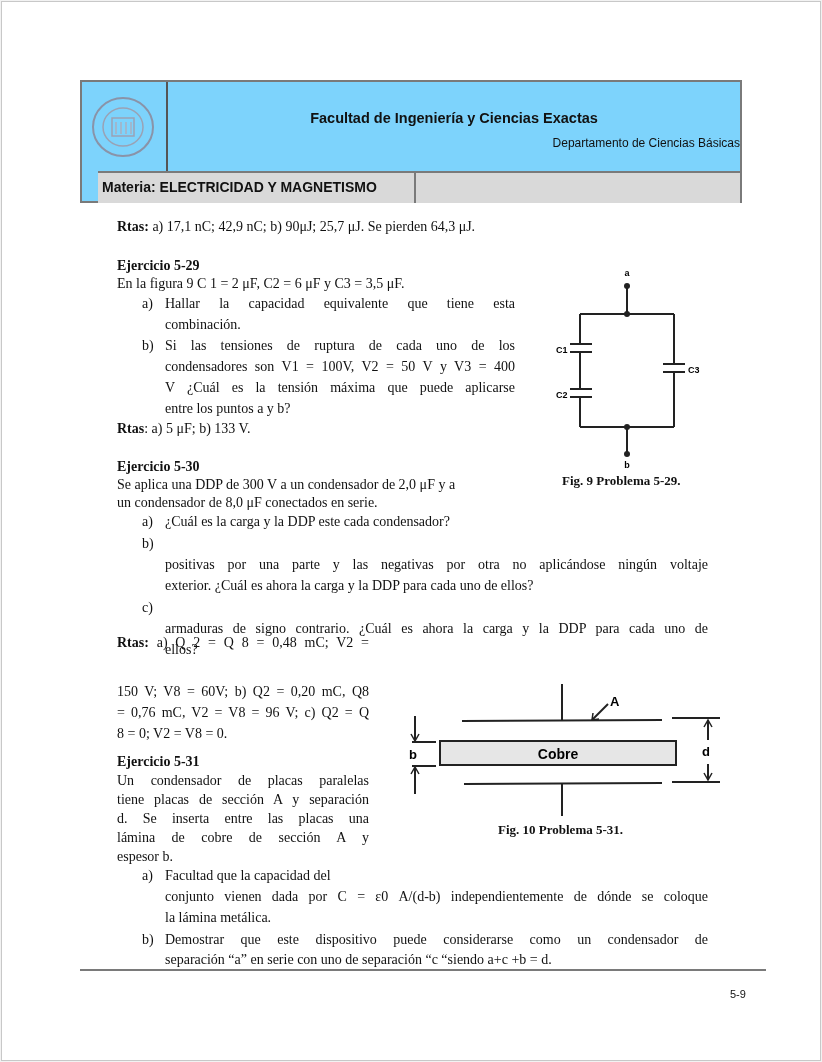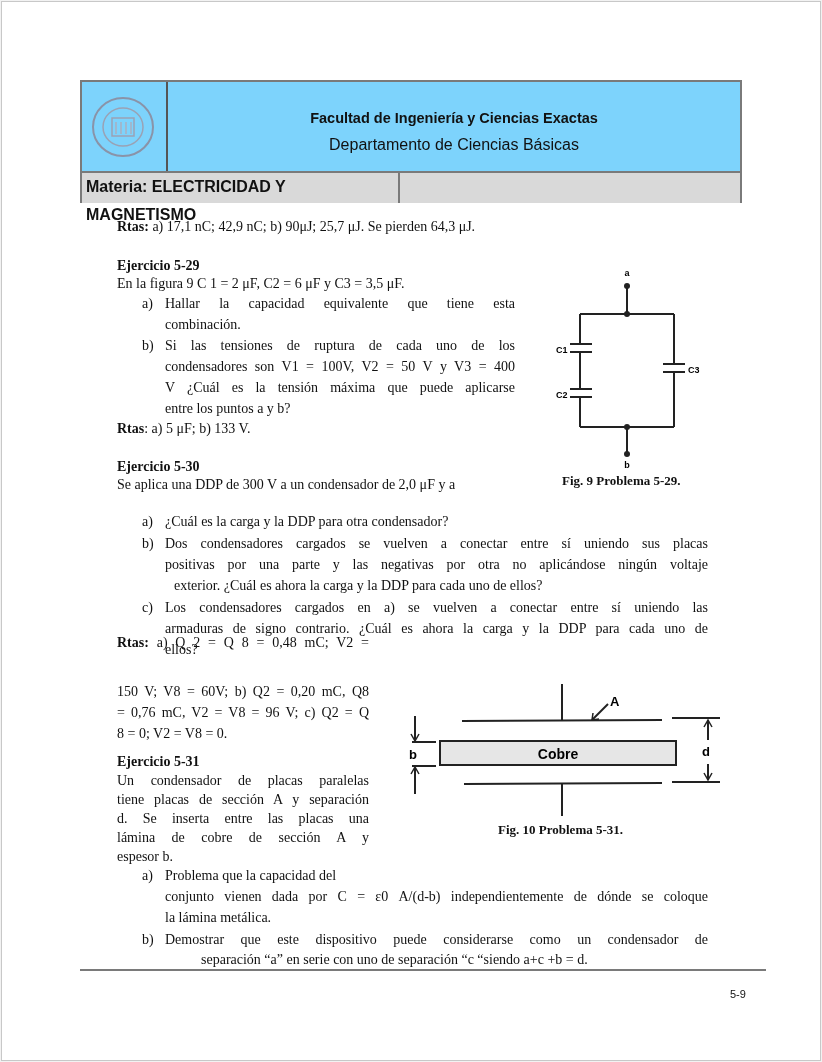--- a/index.html
+++ b/index.html
@@ -3,22 +3,22 @@
 <meta charset="utf-8">
 <style>
   html, body { margin:0; padding:0; }
   body { width:822px; height:1062px; background:#f2f2f2; position:relative; overflow:hidden; font-family:"Liberation Serif", serif; color:#111; }
   .page { position:absolute; left:1px; top:1px; width:818px; height:1058px; background:#fff; border:1px solid #c8c8c8; }
   .hdr { position:absolute; left:78px; top:78px; width:662px; height:123px; border:2px solid #7a7a7a; box-sizing:border-box; background:#7dd3fc; }
   .logo-cell { position:absolute; left:0; top:0; width:84px; height:89px; border-right:2px solid #555; }
   .logo { position:absolute; left:8px; top:14px; width:66px; height:62px; }
   .title-cell { position:absolute; left:86px; top:0; right:0; height:89px; text-align:center; font-family:"Liberation Sans", sans-serif; }
   .t1 { position:absolute; left:0; right:0; top:28px; font-size:14.5px; font-weight:bold; }
-  .t2 { position:absolute; left:0; right:0; top:54px; font-size:16px; }
-  .row2 { position:absolute; left:0; top:89px; right:0; height:30px; border-top:2px solid #7a7a7a; background:#d9d9d9; font-family:"Liberation Sans", sans-serif; font-size:16px; font-weight:bold; }
+  .t2 { position:absolute; left:0; right:0; top:54px; font-size:12px;text-align:right; }
+  .row2 { position:absolute; left:16px; top:89px; right:0; height:30px; border-top:2px solid #7a7a7a; background:#d9d9d9; font-family:"Liberation Sans", sans-serif; font-size:14px; font-weight:bold; }
   .c1 { position:absolute; left:0; top:0; width:318px; height:30px; line-height:28px; padding-left:4px; box-sizing:border-box; border-right:2px solid #7a7a7a; }
   .c2 { position:absolute; left:318px; top:0; width:127px; height:30px; line-height:28px; padding-left:8px; box-sizing:border-box; border-right:2px solid #7a7a7a; }
   .c3 { position:absolute; left:445px; top:0; right:0; height:30px; }
   .txt { position:absolute; font-size:14px; line-height:20px; }
   .b { font-weight:bold; }
   .just { text-align:justify; text-align-last:justify; }
   .cap { position:absolute; font-size:13px; font-weight:bold; }
   .footline { position:absolute; left:78px; top:967px; width:686px; height:2px; background:#7a7a7a; }
   .pnum { position:absolute; left:728px; top:986px; font-family:"Liberation Sans", sans-serif; font-size:11px; }
 </style>
@@ -89,49 +89,48 @@
     <text x="77" y="12" font-size="9" text-anchor="middle" font-family="Liberation Sans, sans-serif" font-weight="bold">a</text>
     <text x="77" y="204" font-size="9" text-anchor="middle" font-family="Liberation Sans, sans-serif" font-weight="bold">b</text>
     <text x="6" y="89" font-size="9" font-family="Liberation Sans, sans-serif" font-weight="bold">C1</text>
     <text x="6" y="134" font-size="9" font-family="Liberation Sans, sans-serif" font-weight="bold">C2</text>
     <text x="138" y="109" font-size="9" font-family="Liberation Sans, sans-serif" font-weight="bold">C3</text>
   </svg>
   <div class="cap" style="left:560px; top:471px;">Fig. 9 Problema 5-29.</div>
 
   <div class="txt b" style="left:115px; top:455px;">Ejercicio 5-30</div>
   <div class="txt" style="left:115px; top:473px;">Se aplica una DDP de 300 V a un condensador de 2,0 μF y a</div>
+  <div class="txt" style="left:115px; top:491px;">un condensador de 8,0 μF conectados en serie.</div>
   <div class="txt" style="left:140px; top:510px;">a)</div>
-  <div class="txt" style="left:163px; top:510px;">¿Cuál es la carga y la DDP para otra condensador?</div>
+  <div class="txt" style="left:163px; top:510px;">¿Cuál es la carga y la DDP este cada condensador?</div>
   <div class="txt" style="left:140px; top:532px;">b)</div>
-  <div class="txt just" style="left:163px; top:532px; width:543px;">Dos condensadores cargados se vuelven a conectar entre sí uniendo sus placas</div>
   <div class="txt just" style="left:163px; top:553px; width:543px;">positivas por una parte y las negativas por otra no aplicándose ningún voltaje</div>
-  <div class="txt" style="left:172px; top:574px;">exterior. ¿Cuál es ahora la carga  y la DDP para cada uno de ellos?</div>
+  <div class="txt" style="left:163px; top:574px;">exterior. ¿Cuál es ahora la carga  y la DDP para cada uno de ellos?</div>
   <div class="txt" style="left:140px; top:596px;">c)</div>
-  <div class="txt just" style="left:163px; top:596px; width:543px;">Los condensadores cargados en a) se vuelven a conectar entre sí uniendo las</div>
   <div class="txt just" style="left:163px; top:617px; width:543px;">armaduras de signo contrario. ¿Cuál es ahora la carga y la DDP para cada uno de</div>
   <div class="txt" style="left:163px; top:638px;text-align:center;">ellos?</div>
 
   <div class="txt just" style="left:115px; top:631px; width:252px;"><span class="b">Rtas:</span><span> a) Q 2 = Q 8 = 0,48 mC; V2 =</span></div>
   <div class="txt just" style="left:115px; top:680px; width:252px;">150 V; V8 = 60V; b) Q2 = 0,20 mC, Q8</div>
   <div class="txt just" style="left:115px; top:701px; width:252px;">= 0,76 mC, V2 = V8 = 96 V; c) Q2 = Q</div>
   <div class="txt" style="left:115px; top:722px;">8 = 0; V2 = V8 = 0.</div>
 
   <div class="txt b" style="left:115px; top:750px;">Ejercicio 5-31</div>
   <div class="txt just" style="left:115px; top:769px; width:252px;">Un condensador de placas paralelas</div>
   <div class="txt just" style="left:115px; top:788px; width:252px;">tiene placas de sección A y separación</div>
   <div class="txt just" style="left:115px; top:807px; width:252px;">d. Se inserta entre las placas una</div>
   <div class="txt just" style="left:115px; top:826px; width:252px;">lámina de cobre de sección A y</div>
   <div class="txt" style="left:115px; top:845px;">espesor b.</div>
   <div class="txt" style="left:140px; top:864px;">a)</div>
-  <div class="txt" style="left:163px; top:864px;">Problema que la capacidad del</div>
+  <div class="txt" style="left:163px; top:864px;">Facultad que la capacidad del</div>
   <div class="txt just" style="left:163px; top:885px; width:543px;">conjunto vienen dada por C =  ε0 A/(d-b) independientemente de dónde se coloque</div>
   <div class="txt" style="left:163px; top:906px;">la lámina metálica.</div>
   <div class="txt" style="left:140px; top:928px;">b)</div>
   <div class="txt just" style="left:163px; top:928px; width:543px;">Demostrar que este dispositivo puede considerarse como un condensador de</div>
-  <div class="txt" style="left:163px; top:948px;margin-left:36px;">separación “a” en serie con uno de separación “c “siendo  a+c +b = d.</div>
+  <div class="txt" style="left:163px; top:948px;">separación “a” en serie con uno de separación “c “siendo  a+c +b = d.</div>
 
   <svg style="position:absolute; left:398px; top:682px;" width="330" height="132">
     <g stroke="#222" stroke-width="2" fill="none">
       <line x1="162" y1="0" x2="162" y2="36"></line>
       <line x1="62" y1="37" x2="262" y2="36"></line>
       <line x1="272" y1="34" x2="320" y2="34"></line>
       <line x1="64" y1="100" x2="262" y2="99"></line>
       <line x1="272" y1="98" x2="320" y2="98"></line>
       <line x1="162" y1="100" x2="162" y2="136"></line>
       <line x1="12" y1="58" x2="36" y2="58"></line>

